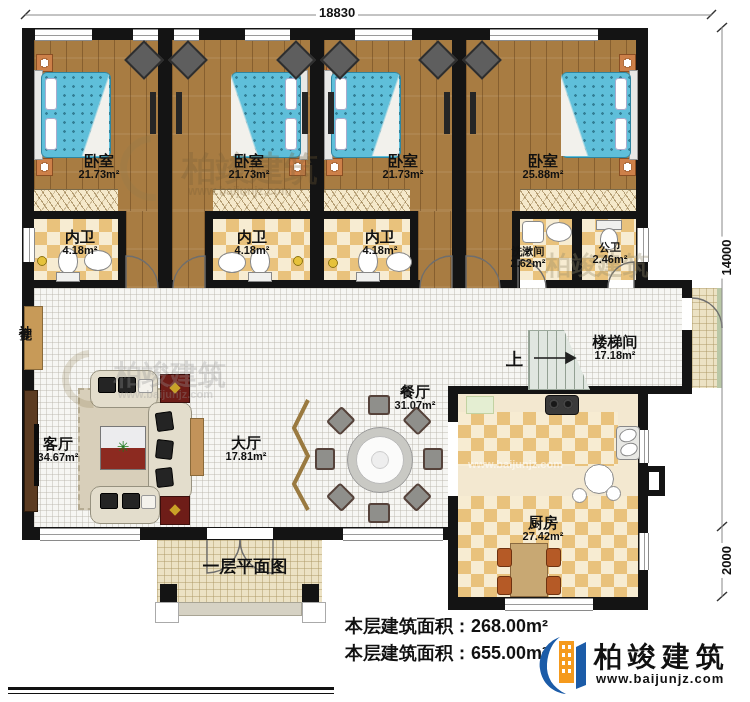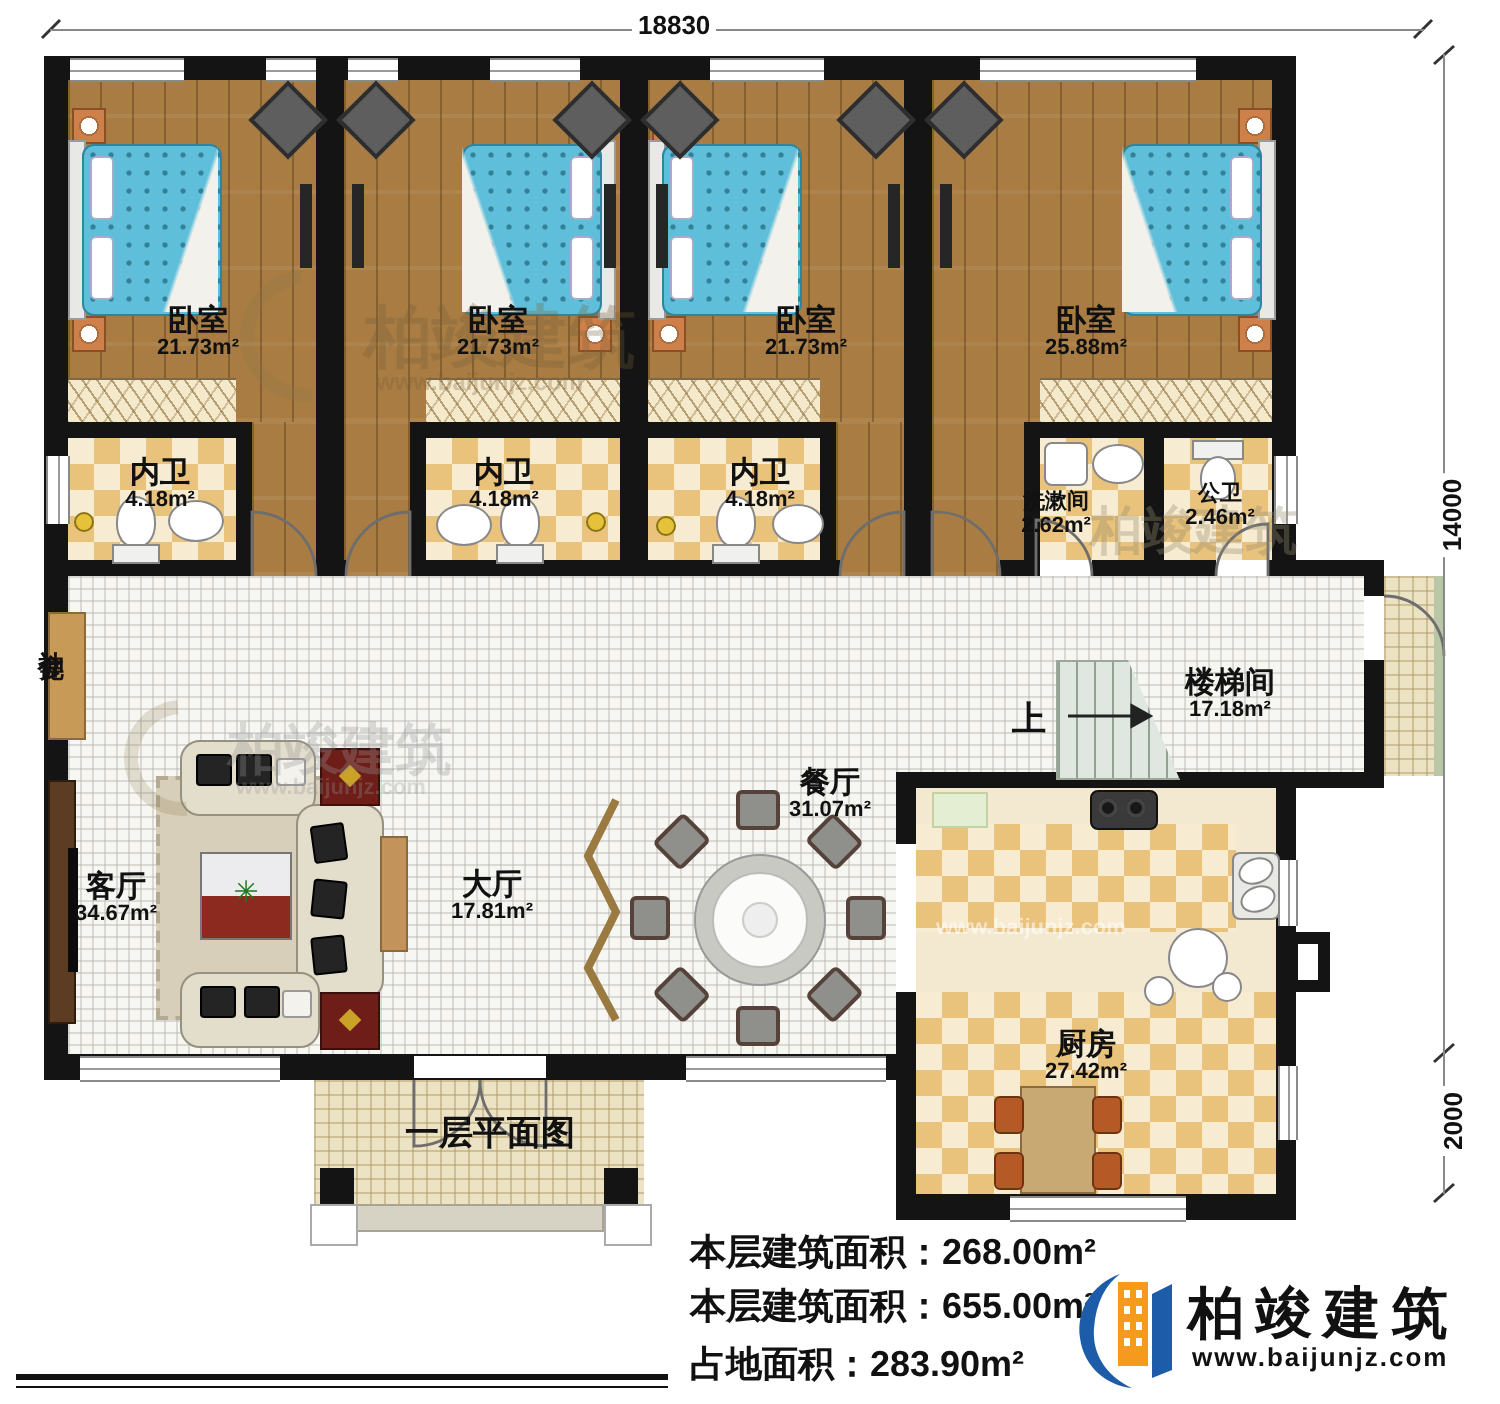--- a/index.html
+++ b/index.html
@@ -385,22 +385,20 @@
   <div class="dimtxt vert" style="left:705px;top:250px;">14000</div>
   <div class="dimtxt vert" style="left:709px;top:553px;">2000</div>
 
   <div class="abs" style="left:8px;top:687px;width:326px;height:3px;background:#111;"></div>
   <div class="abs" style="left:8px;top:693px;width:326px;height:1px;background:#111;"></div>
 
   <div class="infoline" style="top:614px;">
     <span>本层建筑面积：</span><span>268.00m²</span></div>
   <div class="infoline" style="top:641px;">
     <span>本层建筑面积：</span><span>655.00m²</span></div>
-  <div class="infoline" style="top:670px;">
-    <span>占地面积：</span><span>283.90m²</span></div>
 
   <svg class="abs" width="58" height="64" viewBox="0 0 58 64" style="left:534px;top:633px;">
     <path d="M26 4 C12 9 4 22 6 36 C8 51 20 60 32 61 C19 55 12 44 13 31 C14 18 19 9 26 4 Z" fill="#1c5ca8"></path>
     <rect x="25" y="8" width="15" height="42" fill="#f59a1d"></rect>
     <g fill="#ffffff">
       <rect x="28" y="12" width="3" height="4"></rect>
         <rect x="34" y="12" width="3" height="4"></rect>
       <rect x="28" y="20" width="3" height="4"></rect>
         <rect x="34" y="20" width="3" height="4"></rect>
       <rect x="28" y="28" width="3" height="4"></rect>

